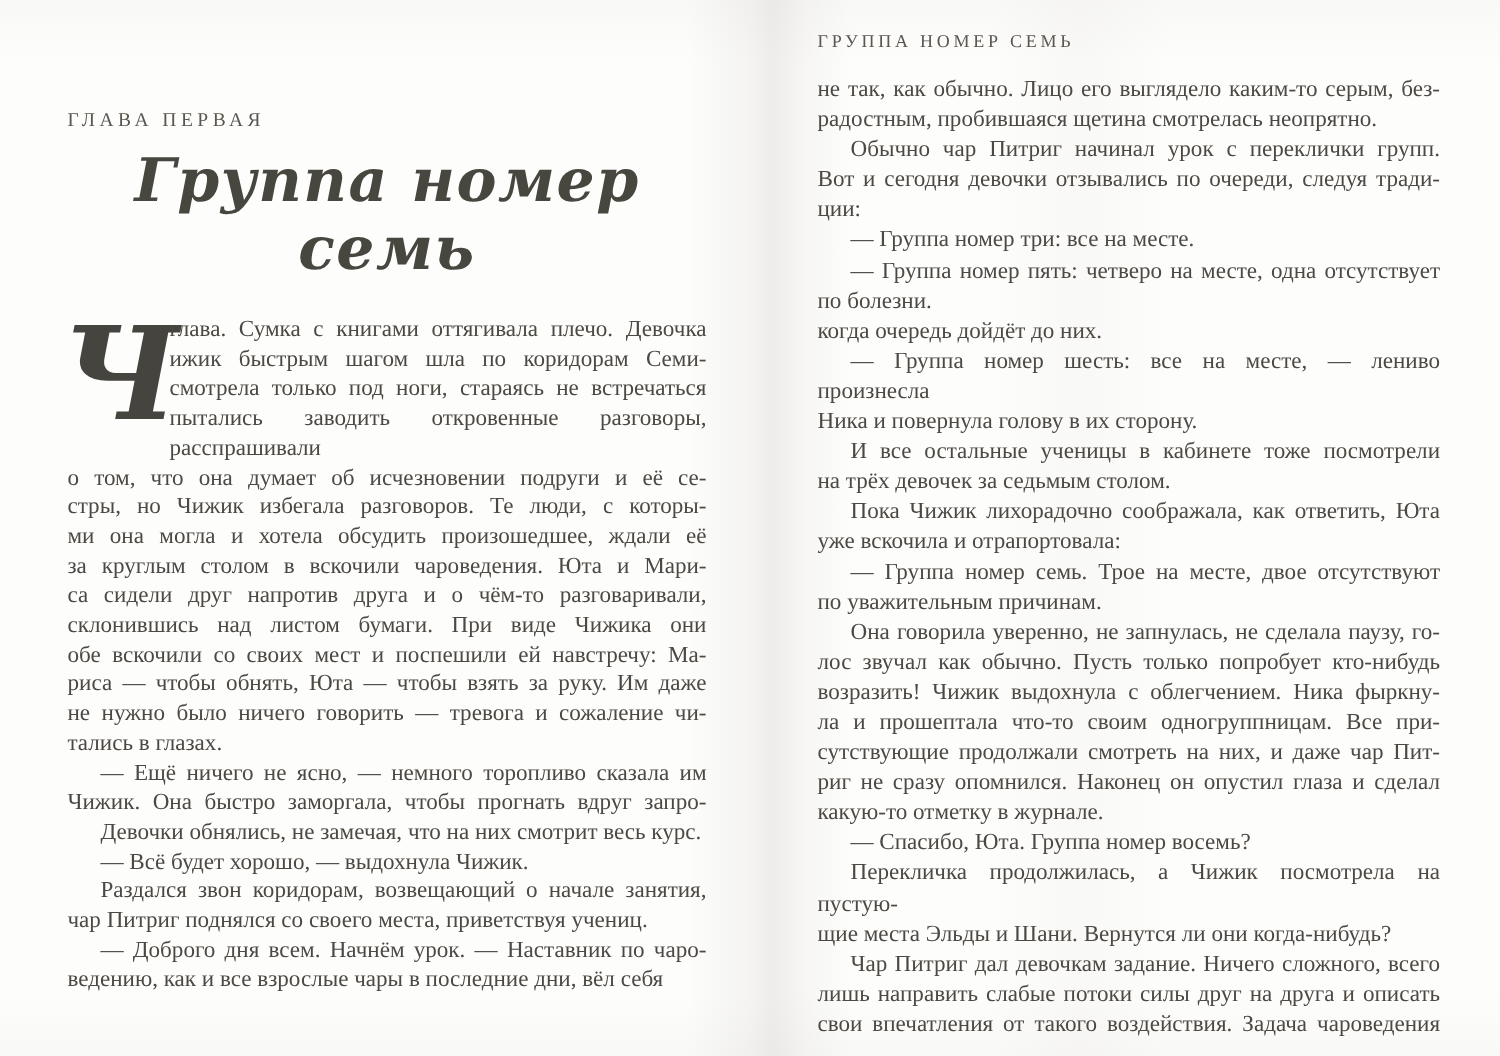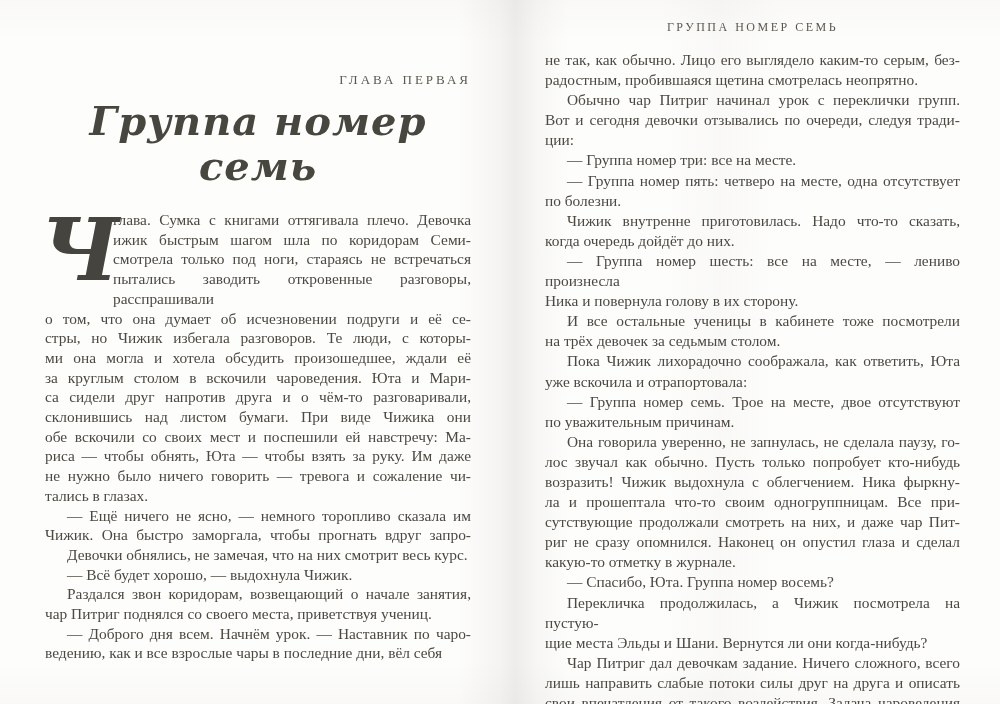--- a/index.html
+++ b/index.html
@@ -32,36 +32,35 @@
     pointer-events: none;
   }
   .edge-vignette {
     position: absolute; inset: 0;
     background: linear-gradient(180deg, rgba(120,110,100,0.03) 0%, rgba(120,110,100,0) 6%, rgba(120,110,100,0) 94%, rgba(120,110,100,0.03) 100%);
     pointer-events: none;
   }
 
   .chapter-label {
     position: absolute; top: 72px; left: 45px; width: 426px;
-    text-align: right;
+    text-align: left;
     font-size: 13px; letter-spacing: 3px;
     color: #5b574f;
   }
   .book-title {
     position: absolute; top: 98px; left: 45px; width: 426px;
     text-align: center;
     font-family: "DejaVu Serif", serif;
     font-style: italic; font-weight: bold;
     font-size: 40px; line-height: 45px;
     color: #47463f;
     letter-spacing: 1px;
   }
   .running-head {
     position: absolute; top: 20px; left: 545px; width: 415px;
-    text-align: center;
     font-size: 12px; letter-spacing: 2.5px;
     color: #5b574f;
   }
 
   .body-block { position: absolute; }
   #left-body  { top: 210px; left: 45px; width: 426px; font-size: 15.4px; line-height: 19.7px; }
   #right-body { top: 50px;  left: 545px; width: 415px; font-size: 15.4px; line-height: 20.1px; }
 
   .para { margin: 0; }
   .line {
@@ -150,21 +149,20 @@
           <div class="line line-last">ции:</div>
         </div>
         <div class="para">
           <div class="line line-last indent">— Группа номер три: все на месте.</div>
         </div>
         <div class="para">
           <div class="line indent">— Группа номер пять: четверо на месте, одна отсутствует</div>
           <div class="line line-last">по болезни.</div>
         </div>
         <div class="para">
-          <div class="line indent">Чижик внутренне приготовилась. Надо что-то сказать,</div>
           <div class="line line-last">когда очередь дойдёт до них.</div>
         </div>
         <div class="para">
           <div class="line indent">— Группа номер шесть: все на месте, — лениво произнесла</div>
           <div class="line line-last">Ника и повернула голову в их сторону.</div>
         </div>
         <div class="para">
           <div class="line indent">И все остальные ученицы в кабинете тоже посмотрели</div>
           <div class="line line-last">на трёх девочек за седьмым столом.</div>
         </div>

